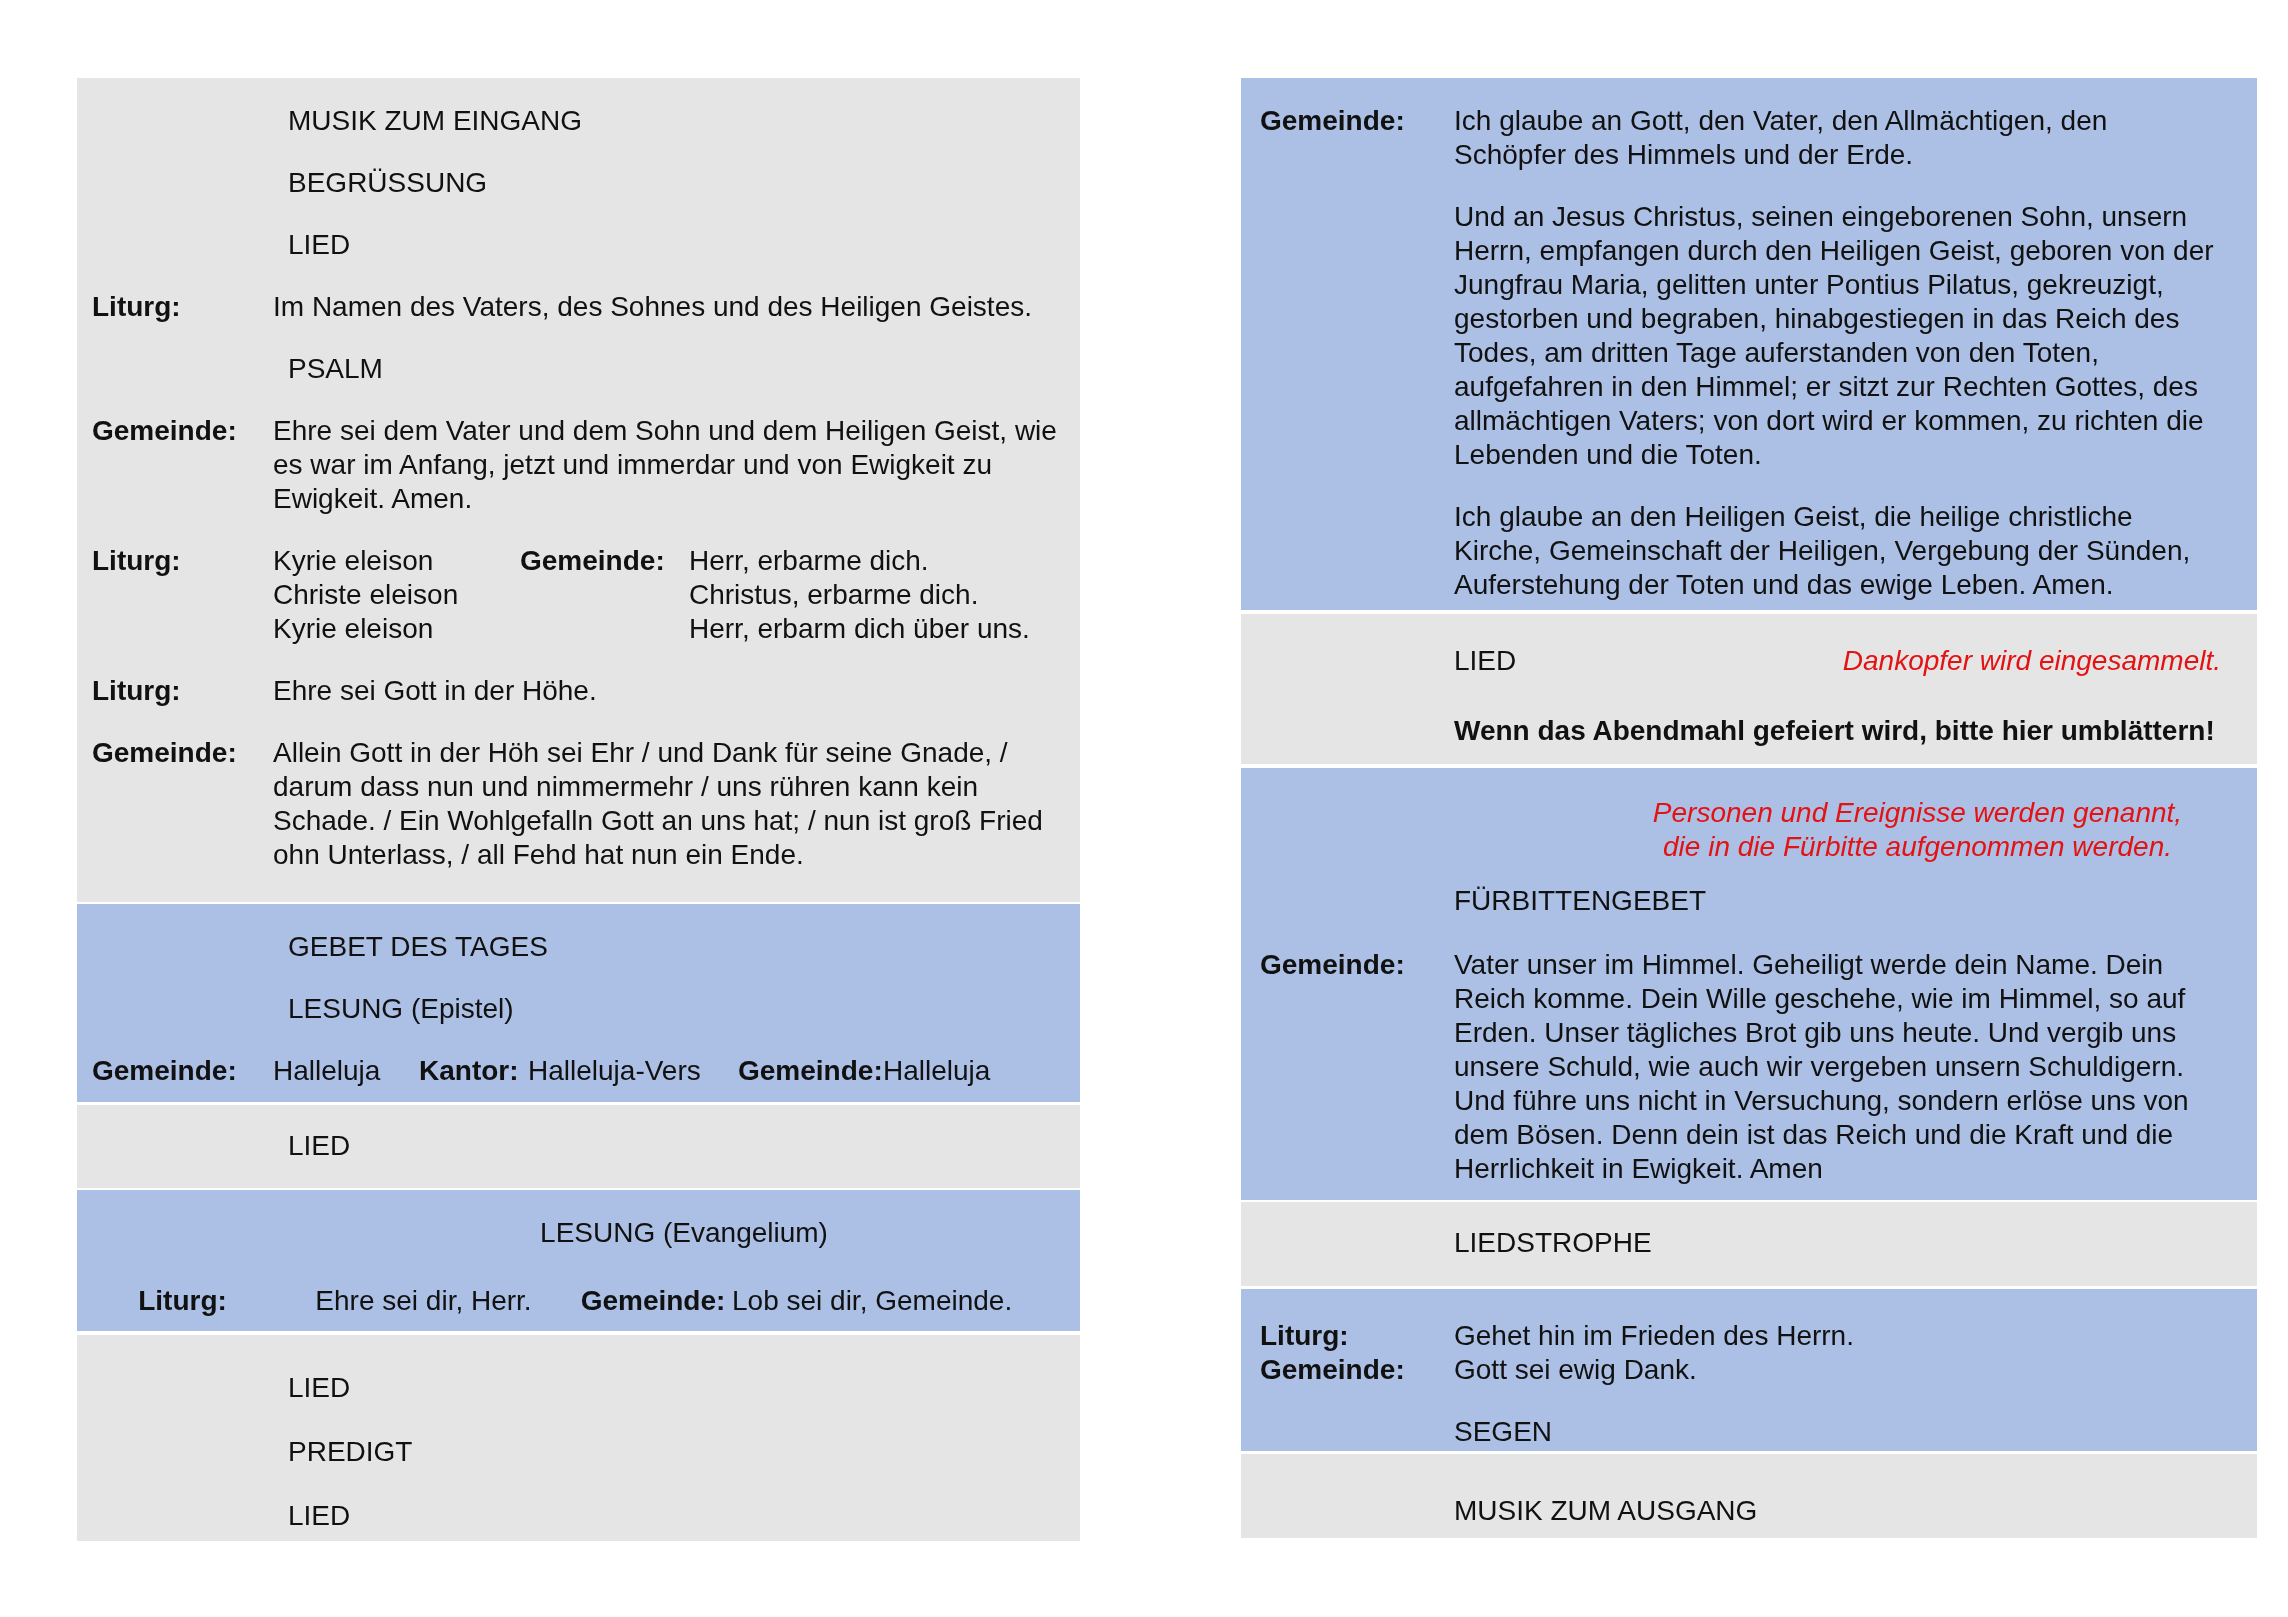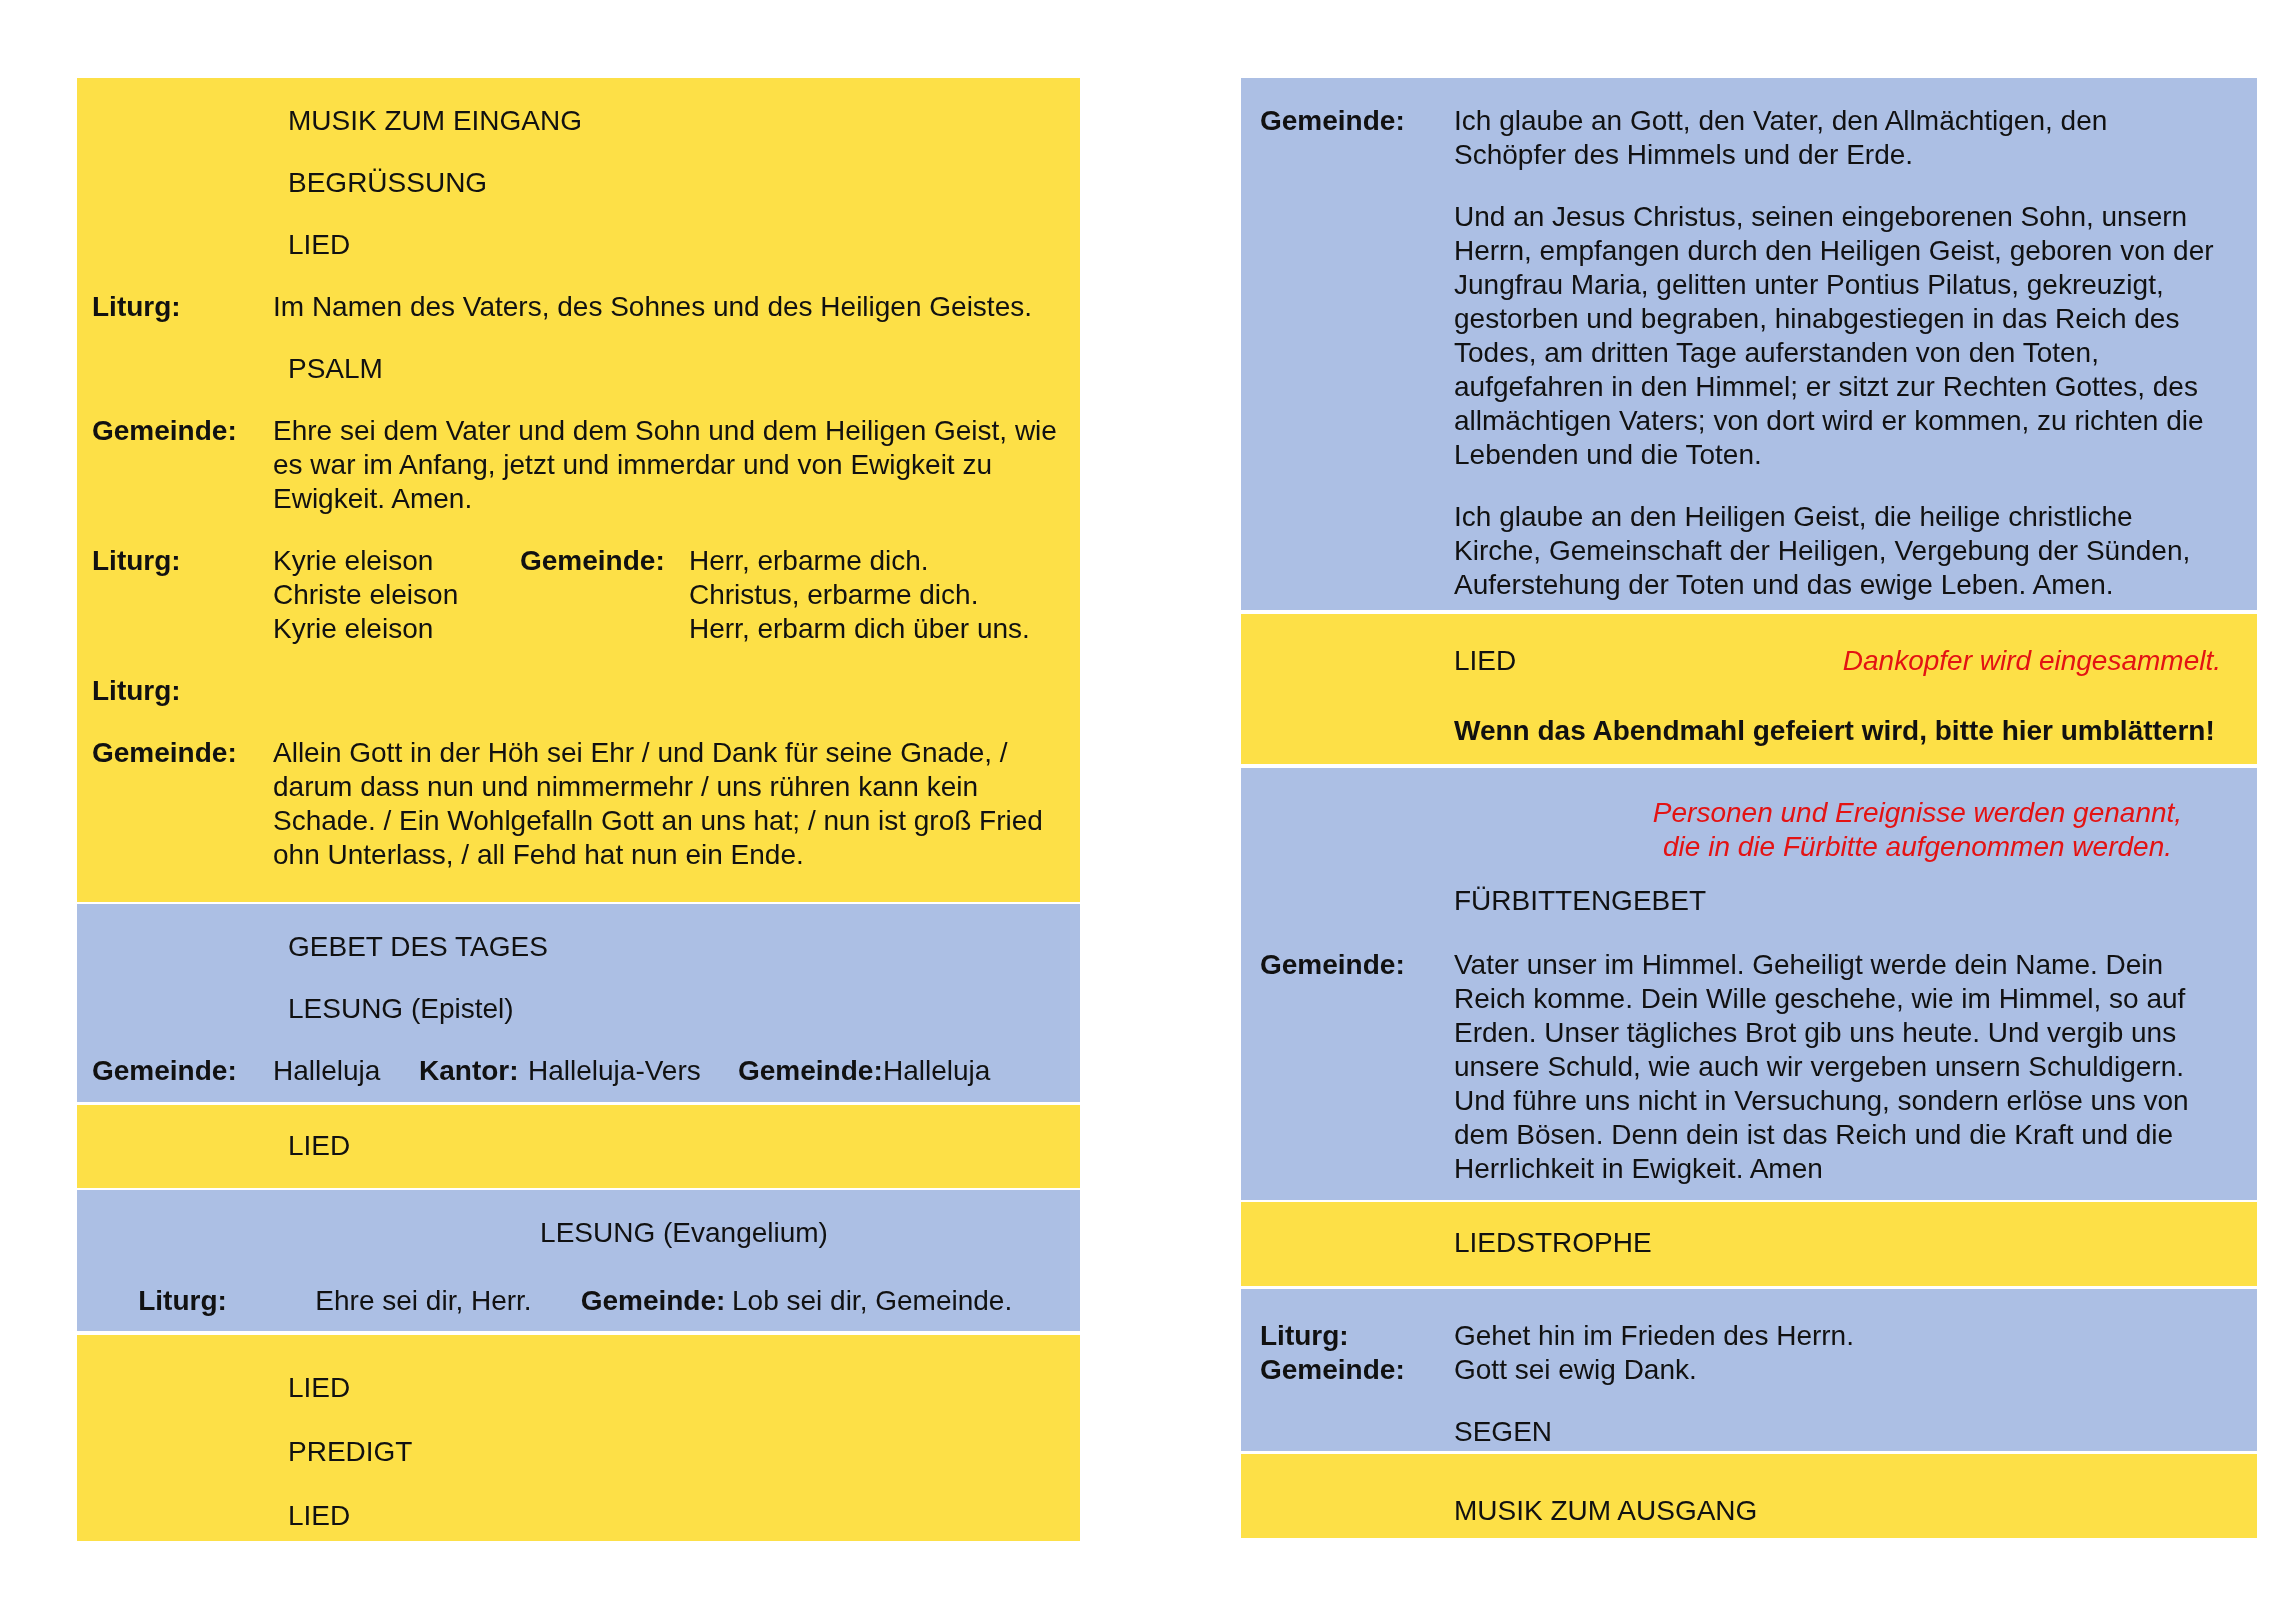--- a/index.html
+++ b/index.html
@@ -5,21 +5,21 @@
   html,body{margin:0;padding:0;background:#ffffff;}
   body{
     width:2289px;height:1618px;position:relative;overflow:hidden;
     font-family:"Liberation Sans","DejaVu Sans",sans-serif;
     font-size:28px;line-height:34px;color:#111111;
   }
   .page{position:absolute;}
   #left-page{left:77px;top:78px;width:1003px;height:1463px;}
   #right-page{left:1241px;top:78px;width:1016px;height:1460px;}
   .band{position:absolute;left:0;width:100%;box-sizing:border-box;}
-  .band.yellow{background:#fde047;}
+  .band.yellow{background:#e5e5e5;}
   .band.blue{background:#ACBFE4;}
 
   
   #l-band1{top:0;height:824px;padding-top:26px;}
   #l-band2{top:826px;height:198px;padding-top:26px;}
   #l-band3{top:1027px;height:83px;padding-top:24px;}
   #l-band4{top:1112px;height:141px;padding-top:26px;text-align:center;}
   #l-band5{top:1257px;height:206px;padding-top:36px;}
 
   
@@ -88,20 +88,21 @@
         <div class="col-lbl">Gemeinde:</div>
         <div class="col-b">
           <div>Herr, erbarme dich.</div>
           <div>Christus, erbarme dich.</div>
           <div>Herr, erbarm dich über uns.</div>
         </div>
       </div>
     </div>
     <div class="row">
       <div class="lbl">Liturg:</div>
+      <div class="txt">Ehre sei Gott in der Höhe.</div>
     </div>
     <div class="row last">
       <div class="lbl">Gemeinde:</div>
       <div class="txt">Allein Gott in der Höh sei Ehr / und Dank für seine Gnade, / darum dass nun und nimmermehr / uns rühren kann kein Schade. / Ein Wohlgefalln Gott an uns hat; / nun ist groß Fried ohn Unterlass, / all Fehd hat nun ein Ende.</div>
     </div>
   </div>
 
   <div class="band blue" id="l-band2">
     <div class="heading">GEBET DES TAGES</div>
     <div class="heading">LESUNG (Epistel)</div>

